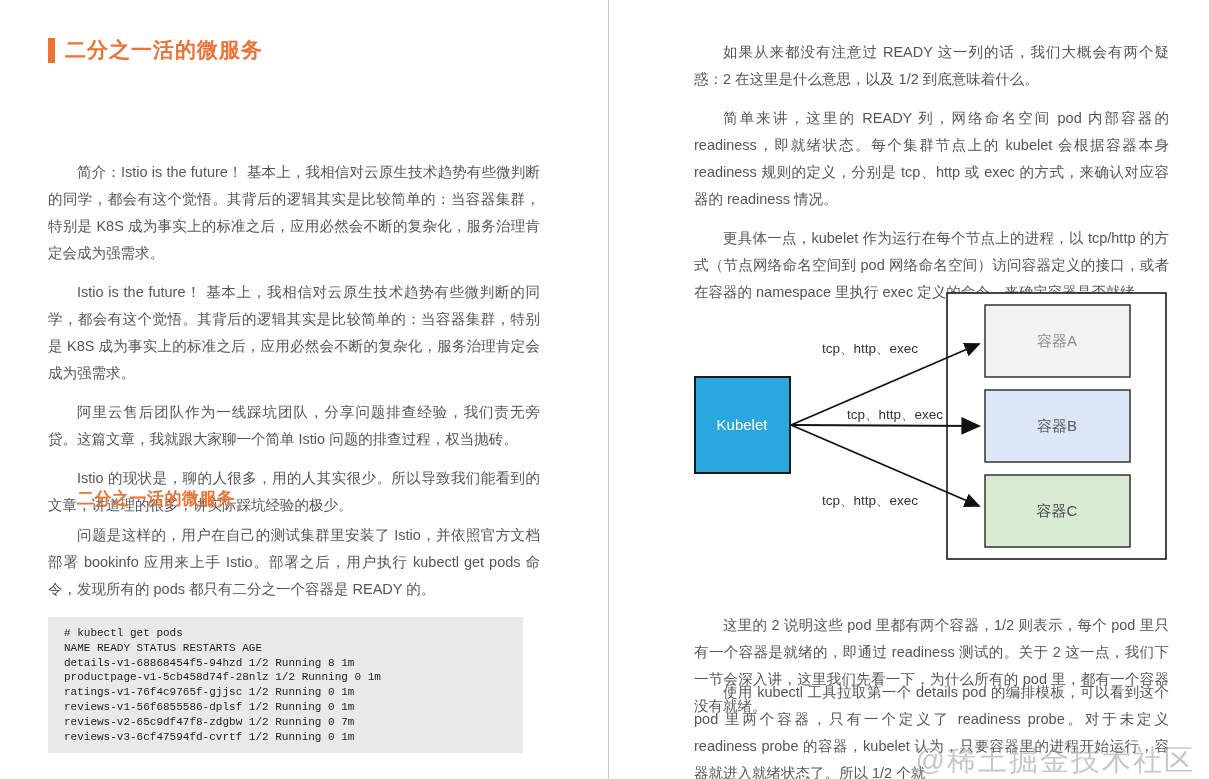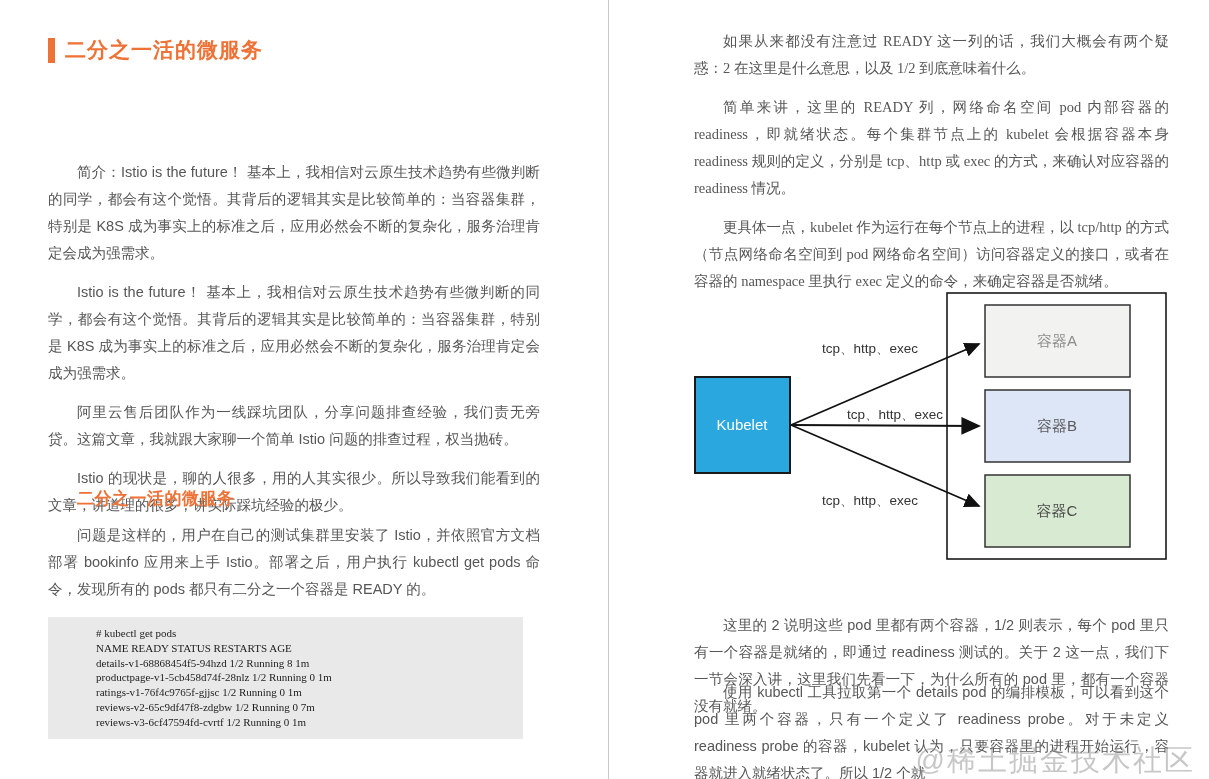--- a/index.html
+++ b/index.html
@@ -27,25 +27,25 @@
   .para {
     font-size: 14.5px; line-height: 27px; color: #565656;
     text-align: justify; text-indent: 2em; margin: 0 0 12px 0;
   }
   .l-paras { top: 159px; }
   .l-sub   { top: 487px; }
   .sub-title { font-size: 17px; font-weight: bold; text-indent: 1.7em; letter-spacing: 0.5px; }
   .l-p5    { top: 522px; }
   .l-code  { top: 617px; width: 475px; background: #e9e9e9; padding: 9px 16px; }
   .code-line {
-    font-family: Liberation Serif, serif;
-    font-size: 11px; line-height: 14.8px; color: #1c1c1c; white-space: pre; margin-left: 32px;
+    font-family: Liberation Mono, monospace;
+    font-size: 11px; line-height: 14.8px; color: #1c1c1c; white-space: pre;
   }
 
-  .r-paras { top: 28px; font-family: Liberation Serif, serif; }
+  .r-paras { top: 39px; }
   .r-diagram { top: 292px; height: 270px; }
   .r-p4 { top: 612px; }
   .r-p5 { top: 679px; }
 
   .watermark {
     position: absolute; top: 741px; right: 14px;
     font-size: 29px; letter-spacing: 2px;
     color: rgba(130,130,130,0.45);
     pointer-events: none; white-space: nowrap;
   }
@@ -80,20 +80,21 @@
     <p class="para">问题是这样的，用户在自己的测试集群里安装了 Istio，并依照官方文档部署 bookinfo 应用来上手 Istio。部署之后，用户执行 kubectl get pods 命令，发现所有的 pods 都只有二分之一个容器是 READY 的。</p>
   </div>
 
   <div class="block l-code" style="background: rgb(233, 233, 233);">
 
   <div class="code-line"># kubectl get pods</div>
       <div class="code-line">NAME READY STATUS RESTARTS AGE</div>
       <div class="code-line">details-v1-68868454f5-94hzd 1/2 Running 8 1m</div>
       <div class="code-line">productpage-v1-5cb458d74f-28nlz 1/2 Running 0 1m</div>
       <div class="code-line">ratings-v1-76f4c9765f-gjjsc 1/2 Running 0 1m</div>
+      <div class="code-line">reviews-v1-56f6855586-dplsf 1/2 Running 0 1m</div>
       <div class="code-line">reviews-v2-65c9df47f8-zdgbw 1/2 Running 0 7m</div>
       <div class="code-line">reviews-v3-6cf47594fd-cvrtf 1/2 Running 0 1m</div>
     </div>
 
 </div>
 
 <div class="col col-right">
 
   <div class="block r-paras">
 

